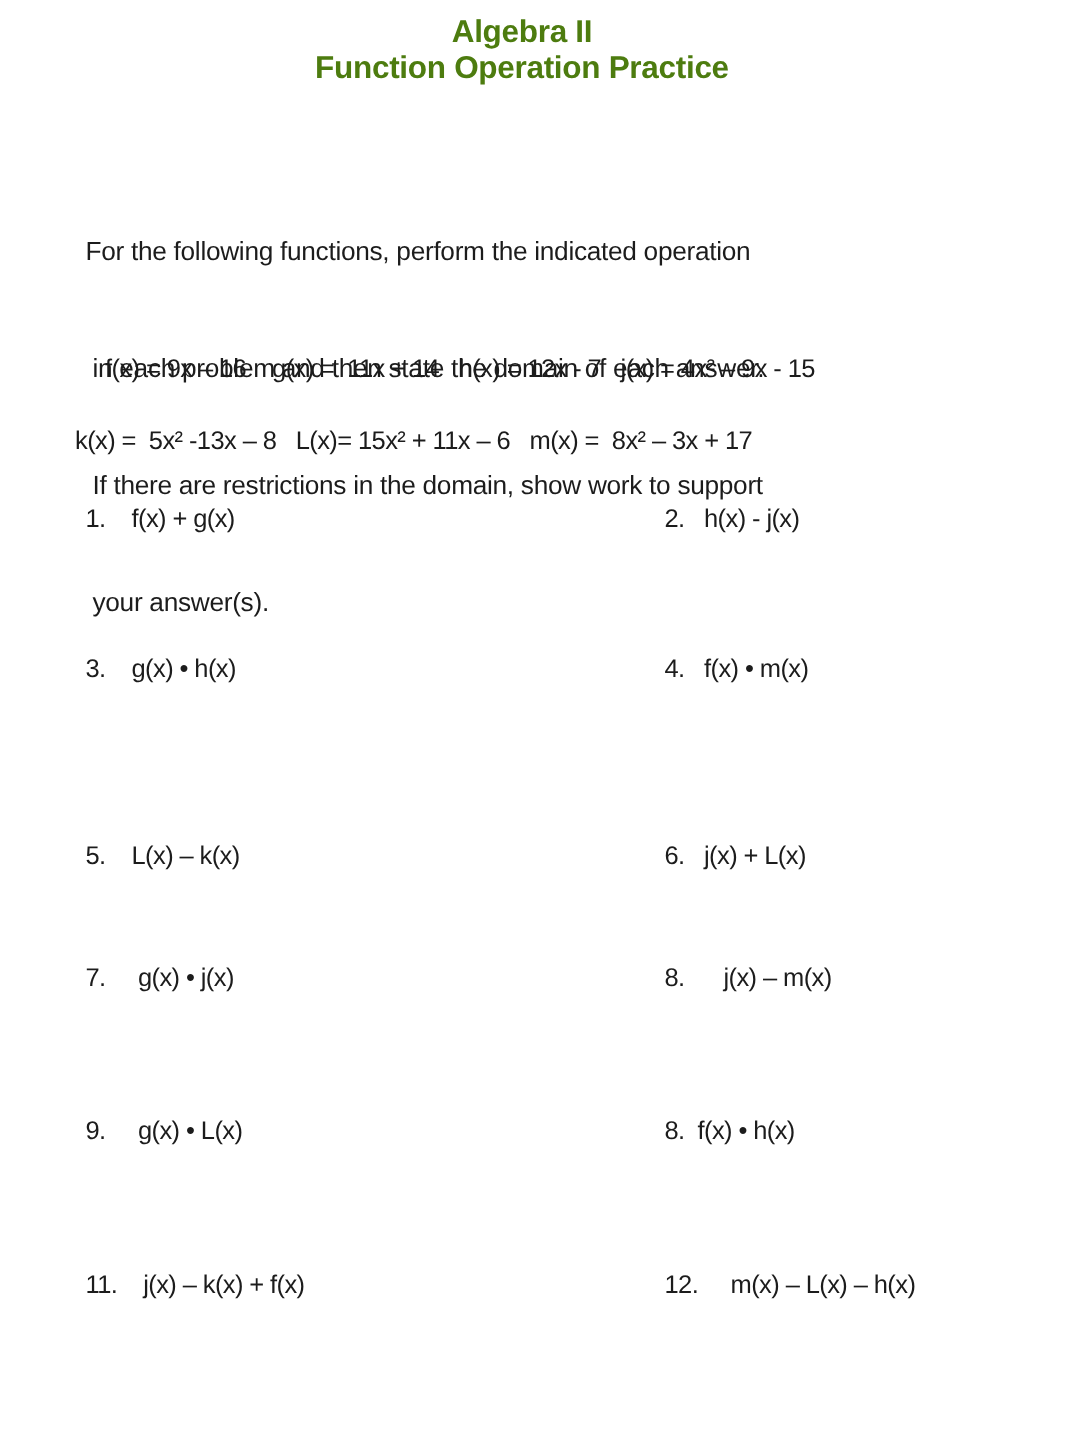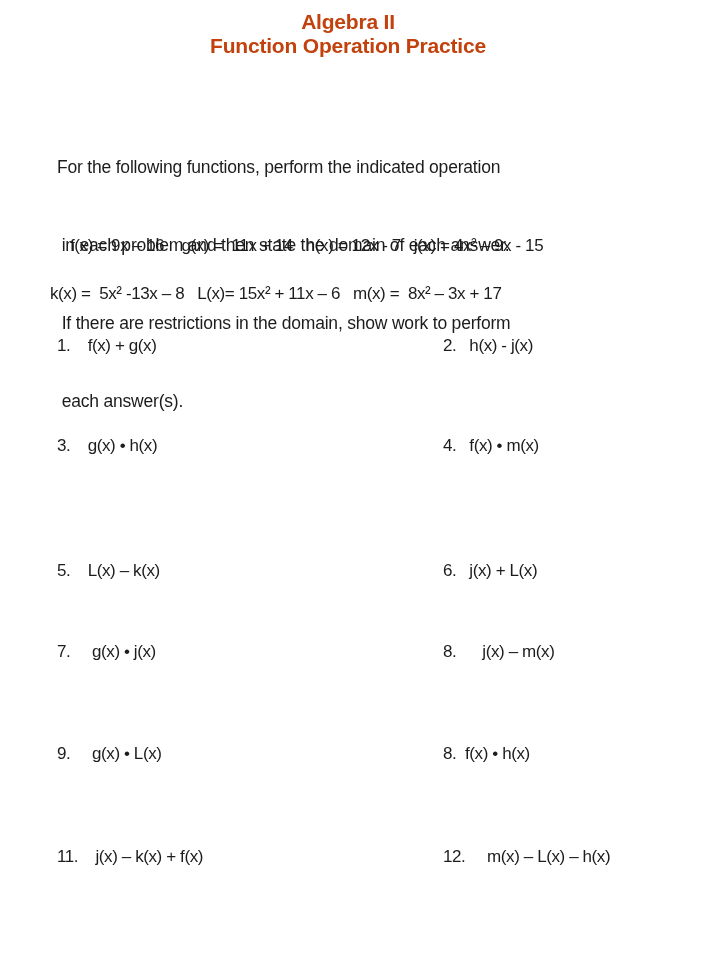--- a/index.html
+++ b/index.html
@@ -14,21 +14,21 @@
   }
   .title {
     position: absolute;
     top: 10px;
     left: 0;
     width: 696px;
     text-align: center;
     font-size: 21px;
     font-weight: 700;
     line-height: 24px;
-    color: #c2410c;
+    color: #4d7c0f;
     letter-spacing: -0.2px;
   }
   .instructions {
     position: absolute;
     top: 102px;
     left: 57px;
     font-size: 17.5px;
     line-height: 26px;
     letter-spacing: -0.2px;
     white-space: pre;
@@ -69,22 +69,22 @@
 <div class="page">
 
   <div class="title">
     <div>Algebra II</div>
     <div>Function Operation Practice</div>
   </div>
 
   <div class="instructions">
     <div>For the following functions, perform the indicated operation</div>
     <div> in each problem and then state the domain of each answer.</div>
-    <div> If there are restrictions in the domain, show work to perform</div>
-    <div> each answer(s).</div>
+    <div> If there are restrictions in the domain, show work to support</div>
+    <div> your answer(s).</div>
   </div>
 
   <div class="fnline fn1">f(x) = 9x – 16    g(x) =  11x + 14   h(x) = 12x - 7   j(x) = 4x² – 9x - 15</div>
   <div class="fnline fn2">k(x) =  5x² -13x – 8   L(x)= 15x² + 11x – 6   m(x) =  8x² – 3x + 17</div>
 
   <div class="prow r1">
     <span class="pL">1.    f(x) + g(x)</span>
     <span class="pR">2.   h(x) - j(x)</span>
   </div>
 

